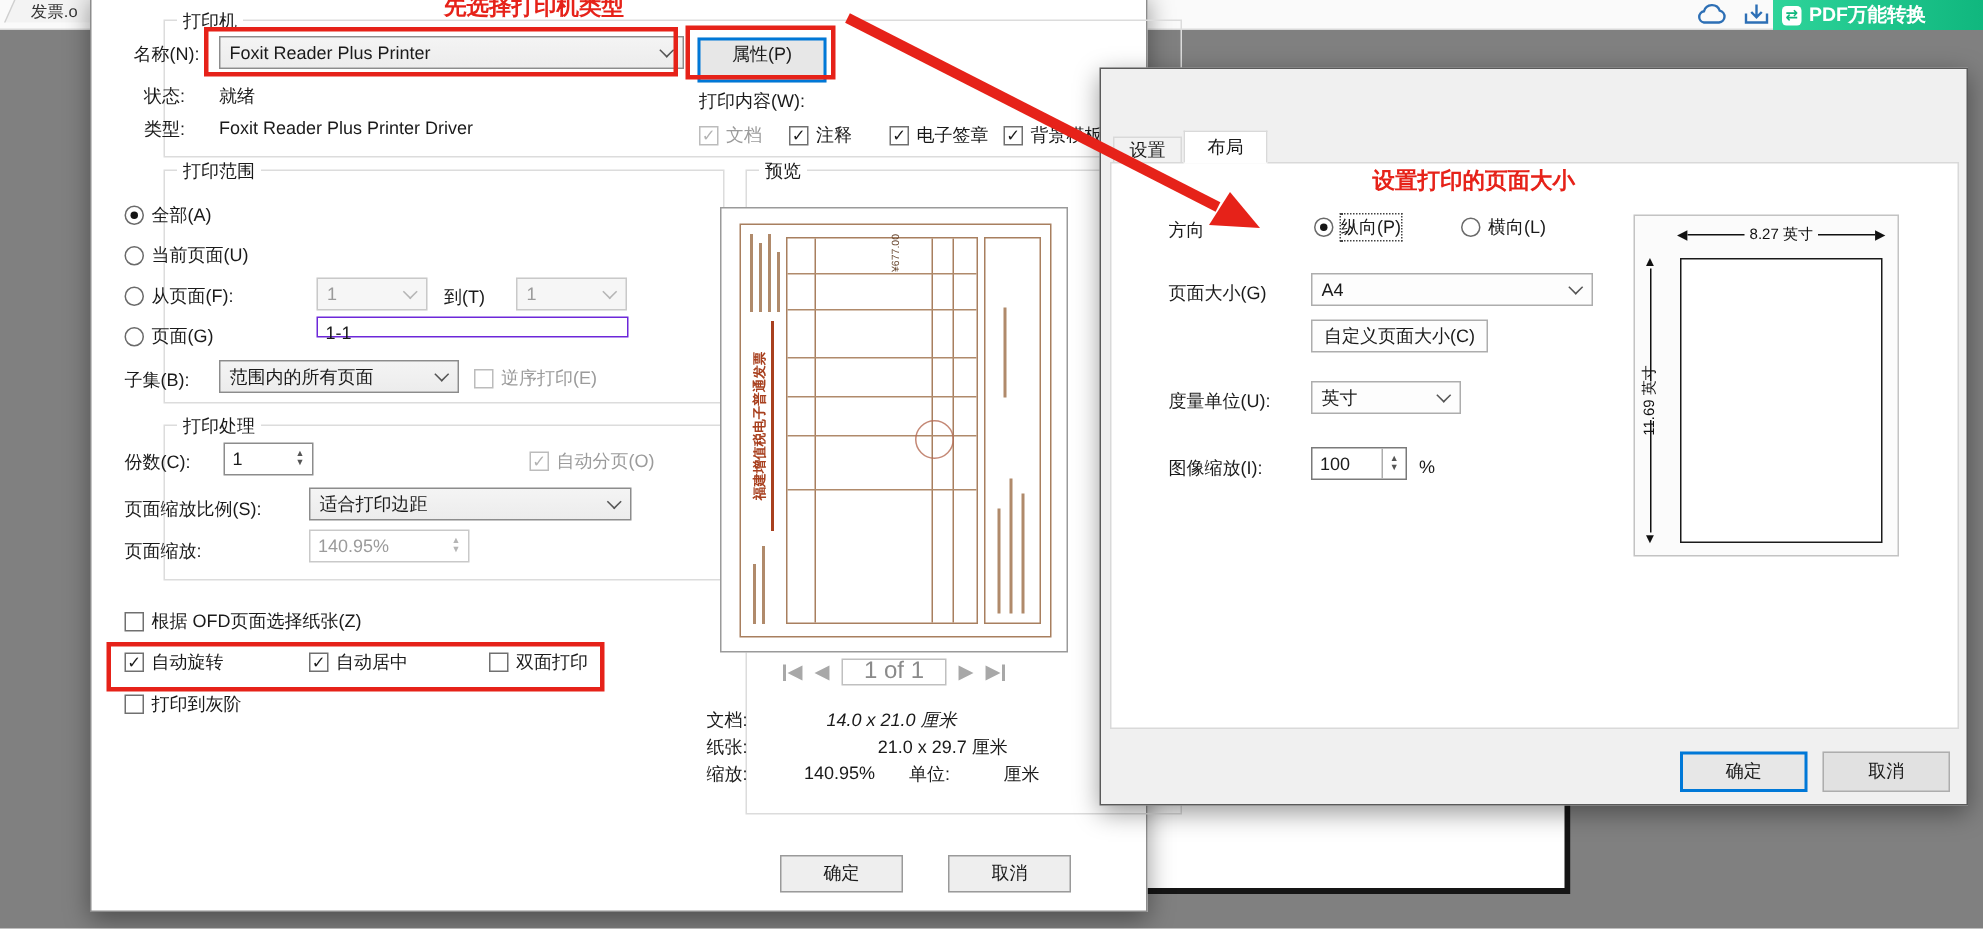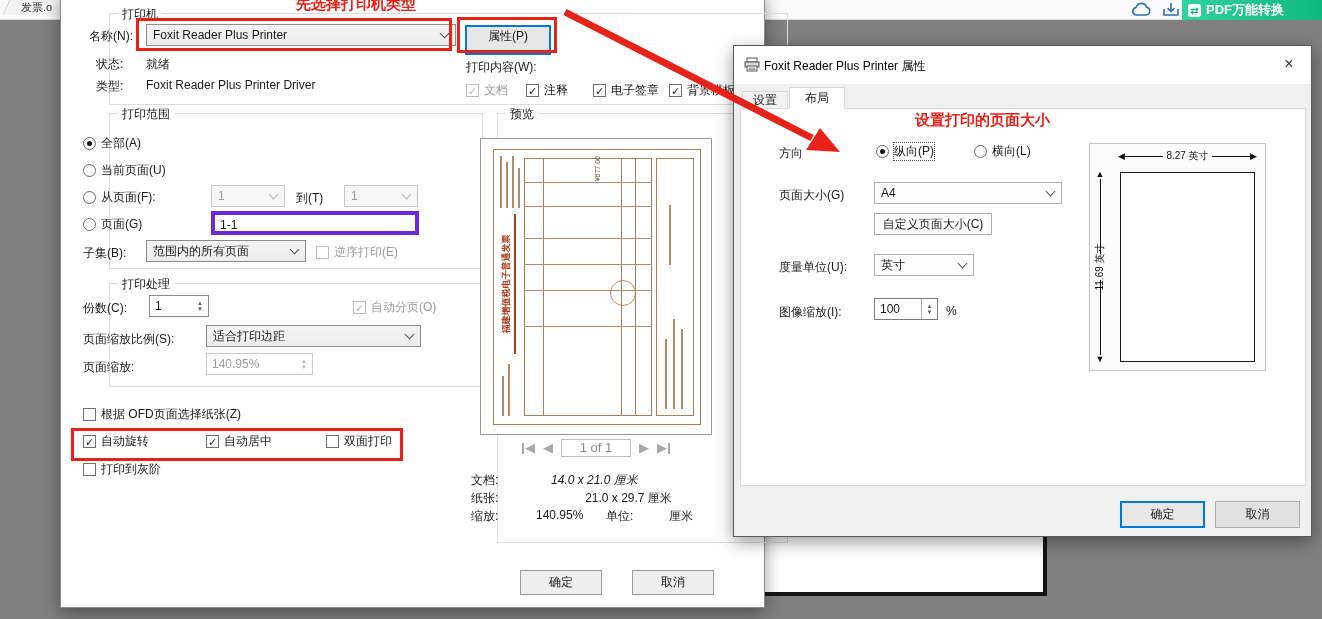--- a/index.html
+++ b/index.html
@@ -26,21 +26,21 @@
   .lbl { position:absolute; white-space:nowrap; }
   .dis { color:#9b9b9b; }
 
   .combo { position:absolute; border:1px solid #8c8c8c; background:linear-gradient(#f4f4f4,#ececec); display:flex; align-items:center; height:22px; padding:0 6px; }
   .combo .val { flex:1; white-space:nowrap; overflow:hidden; }
   .combo.lite { background:#fdfdfd; border-color:#adadad; }
   .combo.dis2 { background:#f6f6f6; border-color:#c9c9c9; color:#9b9b9b; }
   .chev { width:7px; height:7px; border-right:1px solid #555; border-bottom:1px solid #555; transform:rotate(45deg); margin:-4px 1px 0 4px; flex:0 0 auto; }
   .combo.dis2 .chev { border-color:#b5b5b5; }
 
-  .tbox { position:absolute; border:4px solid #6d28d9; background:#fff; height:24px; padding:0 5px; line-height:20px; }
+  .tbox { position:absolute; border:1px solid #6d28d9; background:#fff; height:14px; padding:0 5px; line-height:20px; }
 
   .spin { position:absolute; border:1px solid #8c8c8c; background:#fff; height:22px; display:flex; }
   .spin .sval { flex:1; padding:2px 5px; line-height:16px; }
   .spin .arrows { width:16px; display:flex; flex-direction:column; justify-content:center; align-items:center; color:#555; }
   .spin .arrows span { font-size:6px; line-height:6px; }
   .spin.dis2 { border-color:#c9c9c9; }
   .spin.dis2 .sval { color:#9b9b9b; }
   .spin.dis2 .arrows { color:#b5b5b5; }
 
   .cb { position:absolute; display:flex; align-items:center; gap:5px; white-space:nowrap; }
@@ -66,21 +66,21 @@
   .inv-grid .h1 { position:absolute; left:0; right:0; top:18px; border-top:1px solid #a87f5f; }
   .inv-grid .h2 { position:absolute; left:0; right:0; top:96px; border-top:1px solid #a87f5f; }
   .inv-grid .h3 { position:absolute; left:0; right:0; top:110px; border-top:1px solid #a87f5f; }
   .inv-grid .v { position:absolute; top:0; bottom:0; border-left:1px solid #b08a6b; }
   .inv-foot { position:absolute; left:8px; top:162px; width:258px; height:38px; border:1px solid #a87f5f; }
   .inv-total { position:absolute; right:6px; top:100px; font-size:7px; color:#6b4a33; }
   .inv-stamp { position:absolute; left:118px; top:116px; width:26px; height:26px; border:1.5px solid #b56a52; border-radius:50%; opacity:.8; }
   .nav { position:absolute; left:419px; top:443px; width:232px; height:20px; display:flex; align-items:center; justify-content:center; gap:8px; }
   .nav .tri { color:#a8a8a8; font-size:13px; line-height:16px; }
   .nav .bar { width:2px; height:11px; background:#a8a8a8; display:inline-block; }
-  .nav .pgbox { width:70px; height:18px; border:1px solid #c0c0c0; color:#8a8a8a; text-align:center; line-height:16px; font-size:13px; background:#fff; }
+  .nav .pgbox { width:70px; height:18px; border:1px solid #c0c0c0; color:#8a8a8a; text-align:center; line-height:16px; font-size:16px; background:#fff; }
   .nav .navbtn { display:flex; align-items:center; gap:1px; }
 
   
   .pd-title { position:absolute; left:0; top:0; right:0; height:38px; background:#fff; }
   .pd-title .txt { position:absolute; left:30px; top:12px; font-size:12px; color:#000; }
   .pd-close { position:absolute; right:10px; top:6px; width:24px; height:24px; text-align:center; font-size:16px; line-height:24px; color:#333; }
   .tabpage { position:absolute; left:6px; top:62px; width:566px; height:378px; background:#fff; border:1px solid #d9d9d9; }
   .tab { position:absolute; border:1px solid #d9d9d9; background:#f2f2f2; text-align:center; }
   .tab.active { background:#fff; border-bottom:1px solid #fff; z-index:2; }
   .paper-panel { position:absolute; left:355px; top:97px; width:177px; height:228px; border:1px solid #c3c3c3; background:#fbfbfb; }
@@ -303,31 +303,20 @@
   <div class="lbl" style="left:410px; top:513px;">缩放:</div>
   <div class="lbl" style="left:475px; top:513px;">140.95%</div>
   <div class="lbl" style="left:545px; top:513px;">单位:</div>
   <div class="lbl" style="left:608px; top:513px;">厘米</div>
 
   <div class="btn" style="left:459px; top:575px; width:82px; height:25px; line-height:23px;">确定</div>
   <div class="btn" style="left:571px; top:575px; width:82px; height:25px; line-height:23px;">取消</div>
 </div>
 
 <div class="dlg" id="props-dlg">
-  <div class="pd-title">
-    <svg style="position:absolute; left:10px; top:11px;" width="16" height="15" viewBox="0 0 16 15">
-        <rect x="3" y="1" width="10" height="4" fill="#fff" stroke="#555"></rect>
-        <rect x="1" y="5" width="14" height="5" fill="#d8d8d8" stroke="#555"></rect>
-        <rect x="3" y="9" width="10" height="5" fill="#fff" stroke="#555"></rect>
-        <line x1="4.5" y1="11" x2="11.5" y2="11" stroke="#888"></line>
-        <line x1="4.5" y1="12.5" x2="11.5" y2="12.5" stroke="#888"></line>
-      </svg>
-    <span class="txt">Foxit Reader Plus Printer 属性</span>
-    <span class="pd-close">×</span>
-  </div>
 
   <div class="tab" style="left:8px; top:45px; width:46px; height:18px; line-height:17px;">设置</div>
   <div class="tab active" style="left:55px; top:41px; width:56px; height:22px; line-height:21px;">布局</div>
   <div class="tabpage"></div>
 
   <div class="lbl" style="left:45px; top:99px;">方向</div>
   <div class="radio on focus" style="left:142px; top:97px;">
     <span class="cir"></span>
     <span class="flabel">纵向(P)</span>
   </div>

